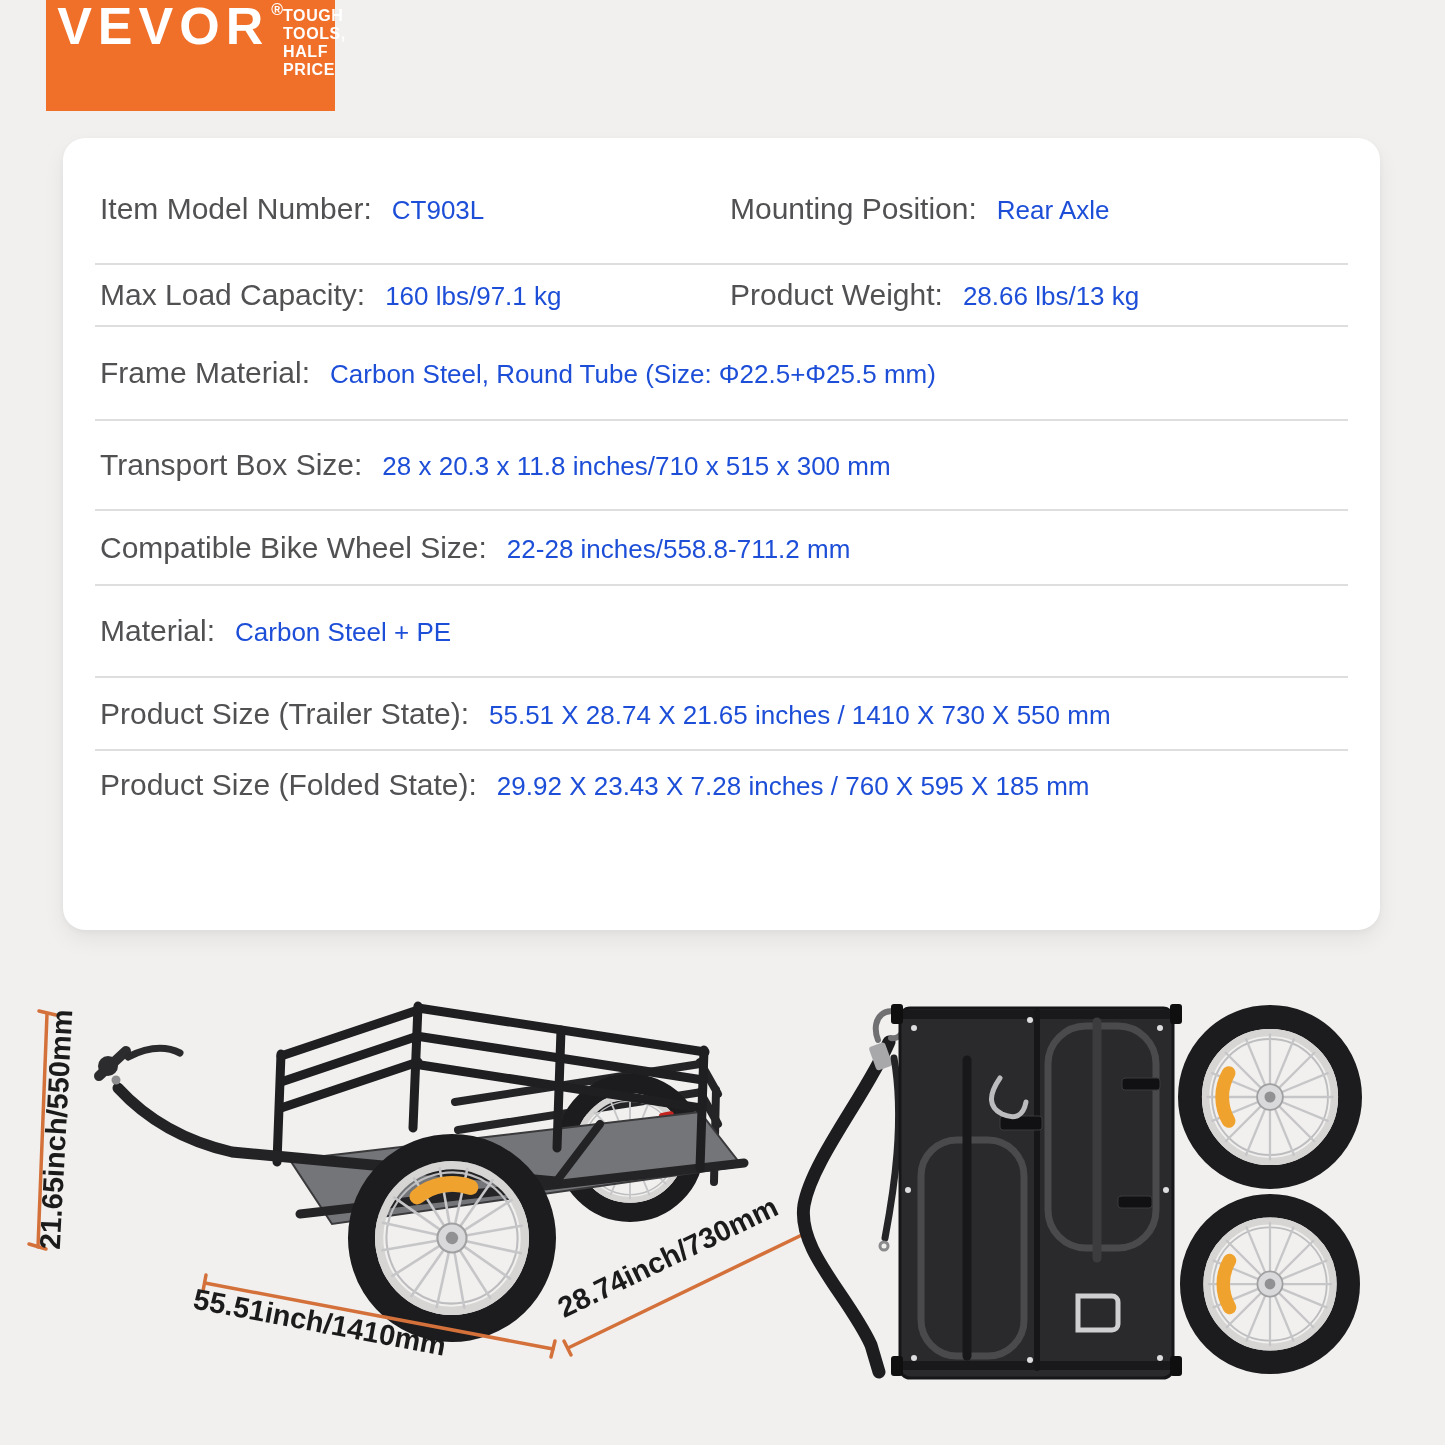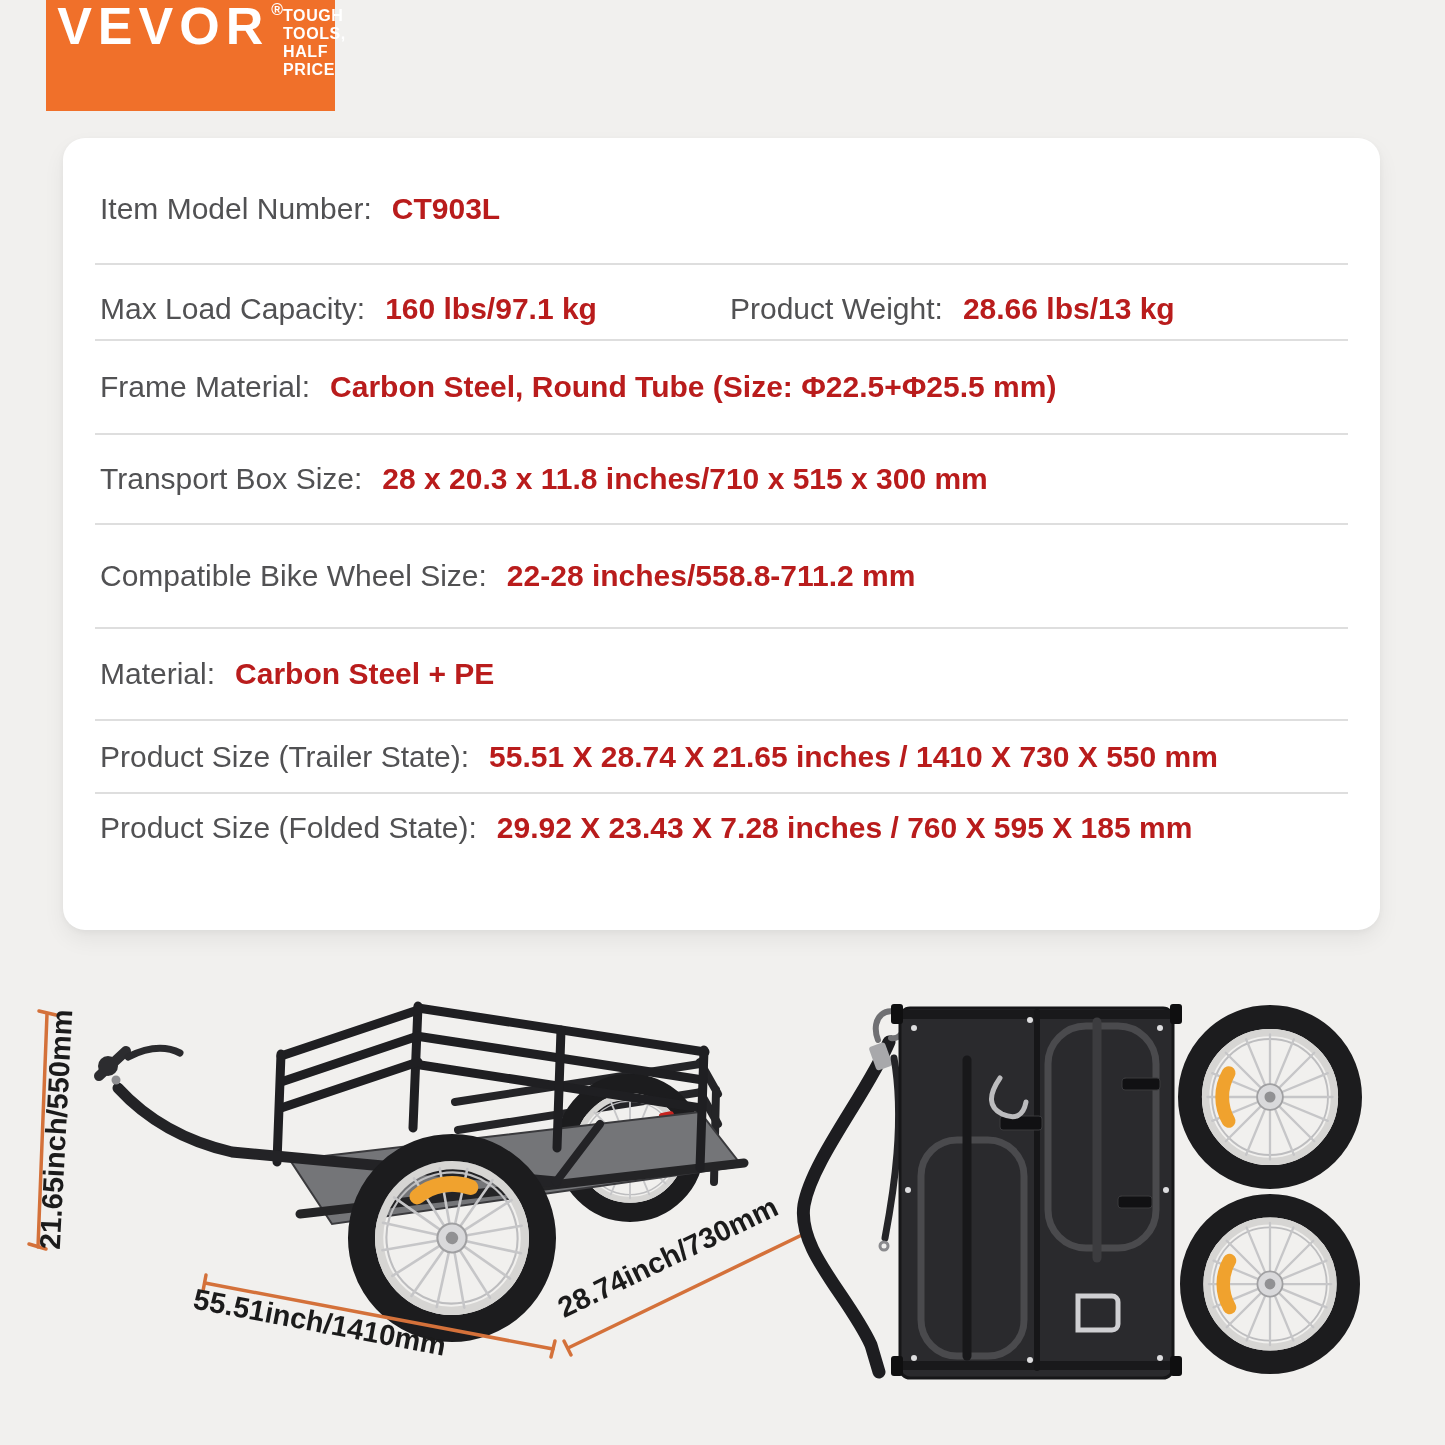--- a/index.html
+++ b/index.html
@@ -31,31 +31,31 @@
     position:absolute;left:63px;top:138px;width:1317px;height:792px;
     background:#ffffff;border-radius:22px;
     box-shadow:0 10px 22px rgba(0,0,0,.06), 0 2px 6px rgba(0,0,0,.04);
     box-sizing:border-box;
   }
   .spec-row{
     position:relative;display:flex;align-items:center;
     padding:0 37px;box-sizing:border-box;white-space:nowrap;
   }
   .spec-row.r1{height:125px;align-items:flex-start;padding-top:54px;}
-  .spec-row.r2{height:60px;margin-top:14px;}
+  .spec-row.r2{height:60px;}
   .spec-row.r3{height:92px;text-align:center;}
   .spec-row.r4{height:88px;}
-  .spec-row.r5{height:102px;}
+  .spec-row.r5{height:73px;}
   .spec-row.r6{height:90px;}
   .spec-row.r7{height:71px;}
   .spec-row.r8{height:117px;align-items:flex-start;padding-top:17px;}
   .divider{height:2px;background:#dedede;margin:0 32px;}
   .pair{display:flex;align-items:baseline;gap:20px;}
   .pair .lbl{font-size:30px;color:#515153;}
-  .pair .val{font-size:30px;font-weight:bold;color:#b91c1c;}
+  .pair .val{font-size:26px;font-weight:normal;color:#1d4ed8;}
   .pair.right{position:absolute;left:667px;top:50%;transform:translateY(-50%);}
   .r1 .pair.right{top:54px;transform:none;}
 
   
   .gallery{position:absolute;left:0;top:950px;width:1445px;height:495px;}
   .dimtext{
     font-family:"Liberation Sans", sans-serif;
     font-size:29px;font-weight:bold;fill:#1b1b1b;
   }
 </style>
@@ -71,20 +71,24 @@
     </div>
     <div class="tagline">TOUGH TOOLS, HALF PRICE</div>
   </header>
 
   <section class="spec-card">
 
     <div class="spec-row r1">
       <div class="pair">
         <span class="lbl">Item Model Number:</span>
         <span class="val">CT903L</span>
+      </div>
+      <div class="pair right">
+        <span class="lbl">Mounting Position:</span>
+        <span class="val">Rear Axle</span>
       </div>
     </div>
     <div class="divider"></div>
 
     <div class="spec-row r2">
       <div class="pair">
         <span class="lbl">Max Load Capacity:</span>
         <span class="val">160 lbs/97.1 kg</span>
       </div>
       <div class="pair right">

